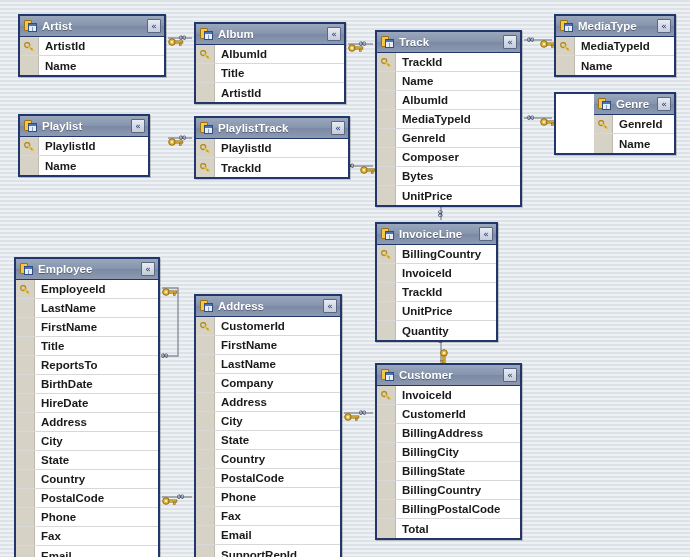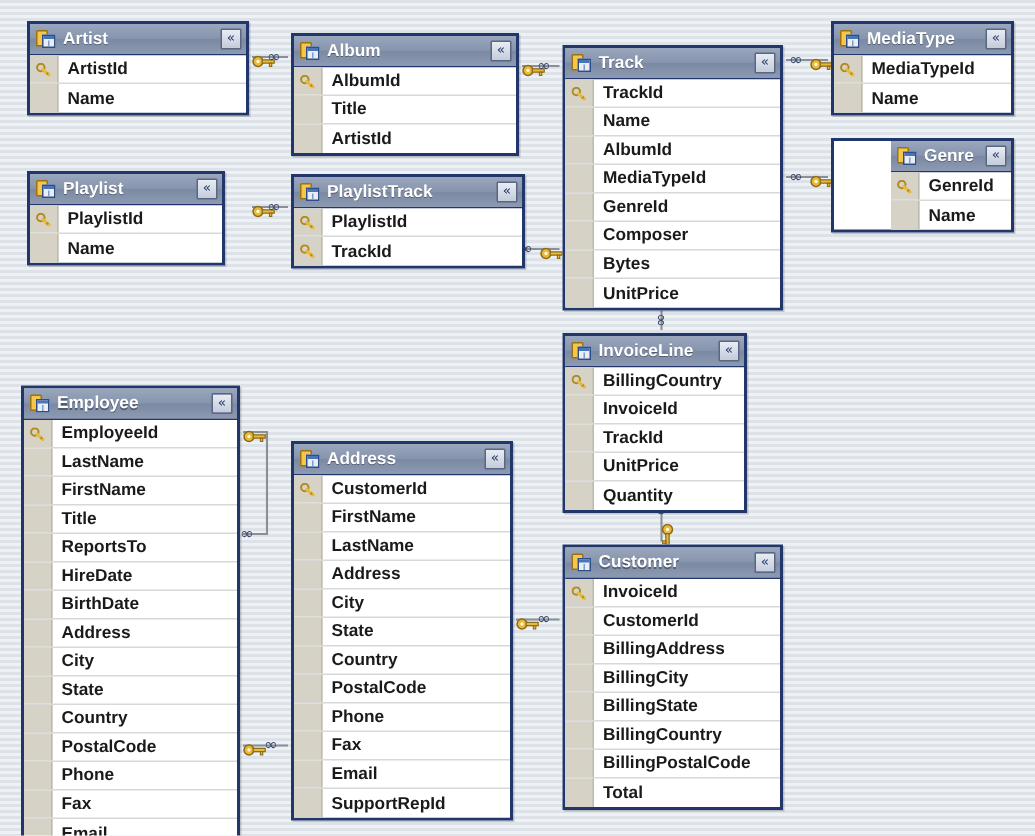--- a/index.html
+++ b/index.html
@@ -473,28 +473,28 @@
           <div class="row">
             <div class="row-gutter"></div>
             <div class="row-name">Title</div>
           </div>
           <div class="row">
             <div class="row-gutter"></div>
             <div class="row-name">ReportsTo</div>
           </div>
           <div class="row">
             <div class="row-gutter"></div>
+            <div class="row-name">BirthDate</div>
+          </div>
+          <div class="row">
+            <div class="row-gutter"></div>
             <div class="row-name">HireDate</div>
           </div>
           <div class="row">
             <div class="row-gutter"></div>
-            <div class="row-name">BirthDate</div>
-          </div>
-          <div class="row">
-            <div class="row-gutter"></div>
             <div class="row-name">Address</div>
           </div>
           <div class="row">
             <div class="row-gutter"></div>
             <div class="row-name">City</div>
           </div>
           <div class="row">
             <div class="row-gutter"></div>
             <div class="row-name">State</div>
           </div>
@@ -540,20 +540,24 @@
             </div>
             <div class="row-name">CustomerId</div>
           </div>
           <div class="row">
             <div class="row-gutter"></div>
             <div class="row-name">FirstName</div>
           </div>
           <div class="row">
             <div class="row-gutter"></div>
             <div class="row-name">LastName</div>
+          </div>
+          <div class="row">
+            <div class="row-gutter"></div>
+            <div class="row-name">Company</div>
           </div>
           <div class="row">
             <div class="row-gutter"></div>
             <div class="row-name">Address</div>
           </div>
           <div class="row">
             <div class="row-gutter"></div>
             <div class="row-name">City</div>
           </div>
           <div class="row">

